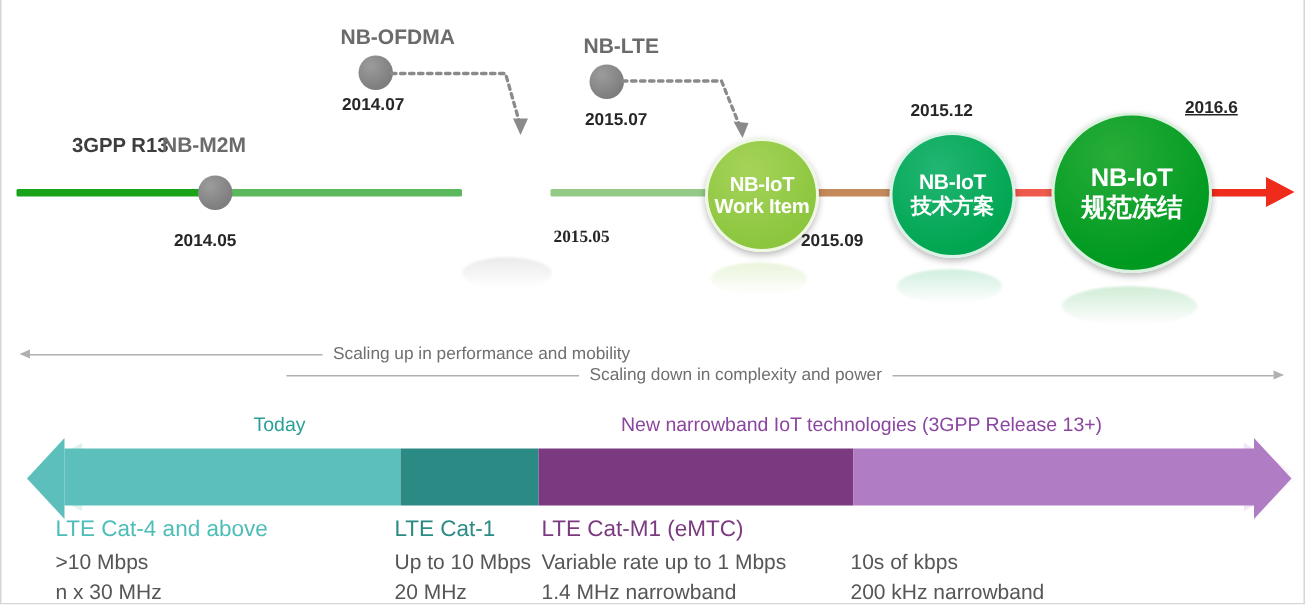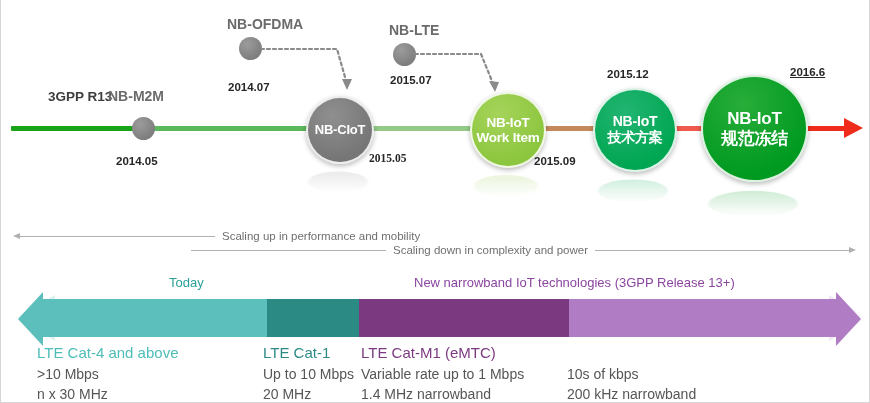--- a/index.html
+++ b/index.html
@@ -95,38 +95,35 @@
   <div class="abs" style="left:843px;top:118px;width:0;height:0;border-top:10px solid transparent;border-bottom:10px solid transparent;border-left:19px solid #ef2b1c;"></div>
 
   <div class="tl-head" style="left:14px;top:89px;margin-left:33px;">3GPP R13</div>
 
   <div class="tl-title" style="left:107px;top:88px;">NB-M2M</div>
   <div class="tl-dot" style="left:131px;top:117px;width:23px;height:23px;"></div>
   <div class="tl-date" style="left:115px;top:155px;">2014.05</div>
 
   <div class="tl-title" style="left:226px;top:16px;">NB-OFDMA</div>
   <div class="tl-dot" style="left:238px;top:37px;width:23px;height:23px;"></div>
-  <div class="tl-date" style="left:227px;top:81px;">2014.07</div>
+  <div class="tl-date" style="left:227px;top:64px;">2014.07</div>
   <svg class="dot-arrow" style="left:258px;top:40px;" width="110" height="55" viewBox="0 0 110 55">
     <path d="M2,9 L78,9 L88,44" fill="none" stroke="#8a8a8a" stroke-width="2.2" stroke-dasharray="3,3" stroke-linecap="round"></path>
     <path d="M88,50 L83,39 L93,39 Z" fill="#8a8a8a"></path>
   </svg>
 
   <div class="tl-title" style="left:388px;top:22px;">NB-LTE</div>
   <div class="tl-dot" style="left:392px;top:43px;width:23px;height:23px;"></div>
   <div class="tl-date" style="left:389px;top:74px;">2015.07</div>
   <svg class="dot-arrow" style="left:412px;top:46px;" width="95" height="50" viewBox="0 0 95 50">
     <path d="M2,8 L68,8 L81,40" fill="none" stroke="#8a8a8a" stroke-width="2.2" stroke-dasharray="3,3" stroke-linecap="round"></path>
     <path d="M82,46 L76,35 L86,36 Z" fill="#8a8a8a"></path>
   </svg>
 
   <div class="reflect gray" style="left:307px;top:163px;width:60px;height:38px;"></div>
-  <div class="circ gray" style="left:305px;top:96px;width:64px;height:64px;font-size:13px;">
-    <span>NB-CIoT</span>
-  </div>
   <div class="tl-date" style="left:368px;top:152px;font-family:Liberation Serif, serif;">2015.05</div>
 
   <div class="reflect lime" style="left:473px;top:166px;width:64px;height:40px;"></div>
   <div class="circ lime" style="left:469px;top:92px;width:72px;height:72px;font-size:13.5px;">
     <span>NB-IoT</span>
     <span>Work Item</span>
   </div>
   <div class="tl-date" style="left:533px;top:155px;">2015.09</div>
 
   <div class="reflect green" style="left:597px;top:170px;width:70px;height:42px;"></div>

